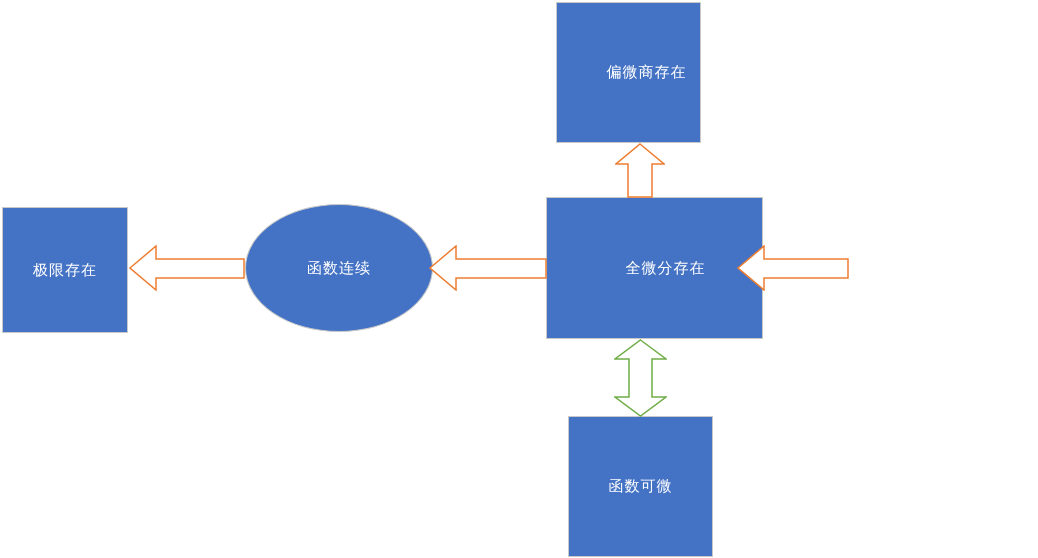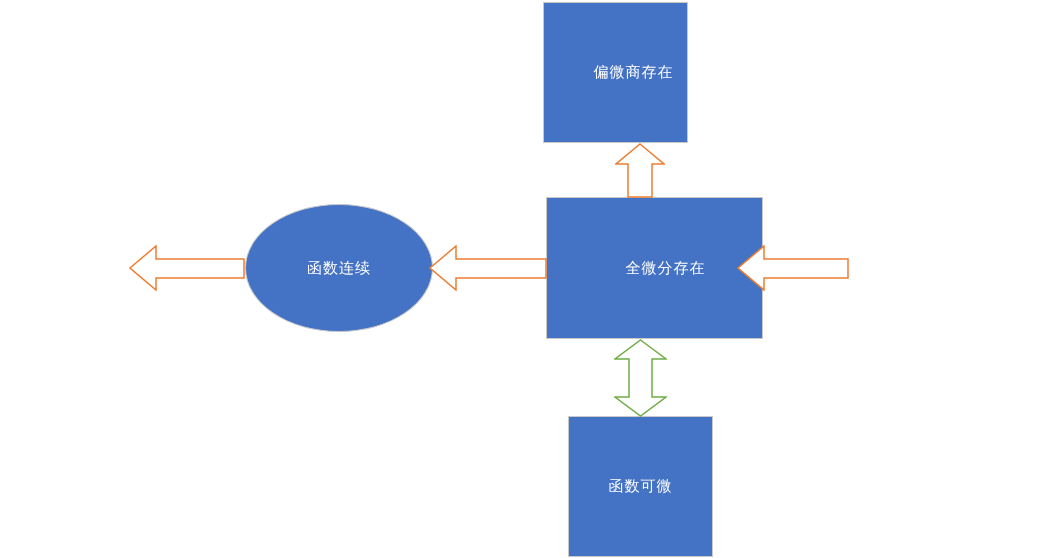--- a/index.html
+++ b/index.html
@@ -37,21 +37,21 @@
   }
   .connector polygon {
     fill: var(--arrow-fill);
     stroke-width: 1.5;
     stroke-linejoin: miter;
   }
   .connector.orange polygon { stroke: var(--arrow-orange); }
   .connector.green polygon  { stroke: var(--arrow-green); }
 
   
-  #node-partial-exist        { left: 543px; top: 2px;   width: 145px; height: 141px; padding-left: 36px; }
+  #node-partial-exist        { left: 556px; top: 2px;   width: 145px; height: 141px; padding-left: 36px; }
   #node-total-differential   { left: 546px; top: 197px; width: 217px; height: 142px; padding-left: 22px; }
   #node-function-diff        { left: 568px; top: 416px; width: 145px; height: 141px; }
   #node-limit-exists         { left: 2px;   top: 207px; width: 126px; height: 126px; }
   #node-function-continuous  { left: 245px; top: 204px; width: 188px; height: 128px; text-align: center; }
   #node-partial-continuous   { left: 847px; top: 205px; width: 190px; height: 128px; }
 
   
   #arrow-up        { left: 615px; top: 143px; }
   #arrow-double    { left: 614px; top: 339px; }
   #arrow-to-limit  { left: 129px; top: 245px; }
@@ -68,20 +68,23 @@
   </div>
 
   <div class="node rect" id="node-total-differential">
     <span>全微分存在</span>
   </div>
 
   <div class="node rect" id="node-function-diff">
     <span>函数可微</span>
   </div>
 
+  <div class="node rect" id="node-limit-exists">
+    <span>极限存在</span>
+  </div>
 
   <div class="node ellipse" id="node-function-continuous">
     <span>函数连续</span>
   </div>
 
 
   <svg class="connector orange" id="arrow-up" width="50" height="55" viewBox="0 0 50 55">
     <polygon points="25,1 49,21 37,21 37,54 13,54 13,21 1,21"></polygon>
   </svg>
 

